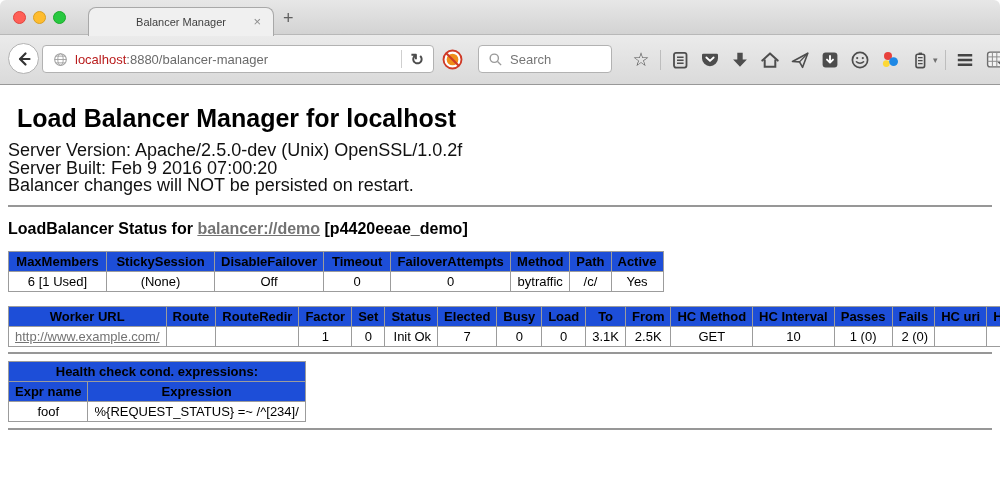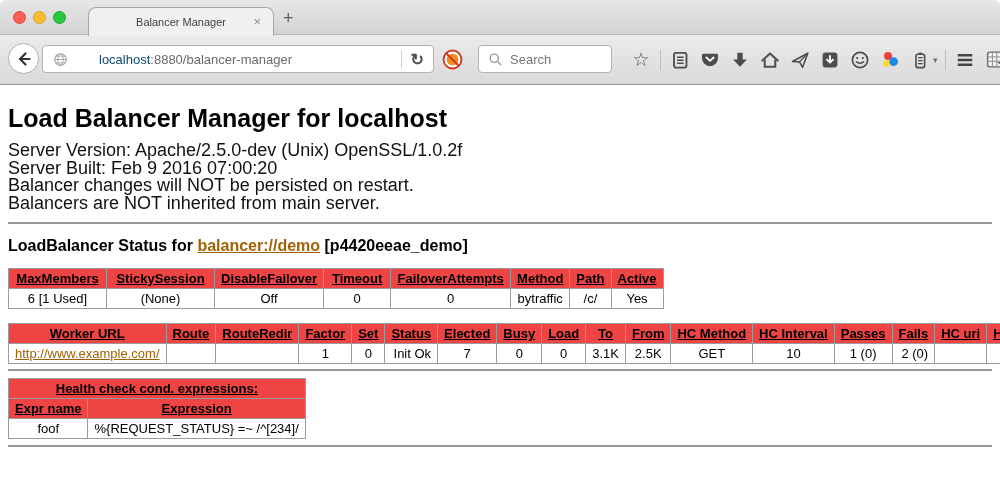--- a/index.html
+++ b/index.html
@@ -40,21 +40,21 @@
     position:absolute; left:8px; top:8px; width:31px; height:31px; border-radius:50%;
     background:#ffffff; border:1px solid #b2b2b2; z-index:2;
     display:flex; align-items:center; justify-content:center;
   }
   .urlbar {
     position:absolute; left:42px; top:10px; width:392px; height:28px;
     background:#fff; border:1px solid #b2b2b2; border-radius:4px;
     display:flex; align-items:center; font-size:13px;
   }
   .urlbar .globe { margin:0 7px 0 10px; display:flex; }
-  .url-domain { color:#0c4a6e;margin-left:24px; }
+  .url-domain { color:#b91c1c; }
   .url-path { color:#6b6b6b; }
   .urlbar .spacer { flex:1; }
   .vdiv { width:1px; height:18px; background:#cfcfcf; }
   .reload { padding:0 9px; color:#4d4d4d; font-size:16px; font-weight:bold; }
   .blockicon { position:absolute; left:441px; top:13px; }
   .searchbar {
     position:absolute; left:478px; top:10px; width:134px; height:28px;
     background:#fff; border:1px solid #b2b2b2; border-radius:4px;
     display:flex; align-items:center;
   }
@@ -66,28 +66,28 @@
   .navicons {
     position:absolute; left:626px; top:0; height:49px;
     display:flex; align-items:center;
   }
   .ni { margin:0 5px; display:flex; align-items:center; justify-content:center; width:20px; height:20px; }
   .ni.text { font-size:19px; color:#4d4d4d; line-height:20px; }
   .caret { font-size:9px; color:#6f6f6f; margin-left:-2px; width:8px; }
   .sep { width:1px; height:20px; background:#bdbdbd; margin:0 4px; }
   
   .content { padding:0 8px; }
-  h1 { font-size:25px; font-weight:bold; margin:19px 0 9px 0; color:#000; }
+  h1 { font-size:25px; font-weight:bold; margin:19px 0 9px 9px; color:#000; }
   .info { font-size:18px; line-height:17.5px; color:#111; }
   hr { border:none; border-top:2px solid #979797; margin:10px 0; }
   h3 { font-size:16px; font-weight:bold; margin:13px 0 13px 0; color:#000; }
-  a.plink { color:#a16207; text-decoration:underline; font-weight:inherit; }
+  a.plink { color:#737373; text-decoration:underline; font-weight:inherit; }
   table { border-collapse:collapse; font-size:13px; color:#000; }
   th, td { border:1px solid #9c9c9c; padding:2px 6px; text-align:center; white-space:nowrap; }
-  th { background:#ef4444; font-weight:bold;text-decoration:underline; }
+  th { background:#1d4ed8; font-weight:bold; }
   td.cl { text-align:right; }
   .tbl1 { margin-bottom:14px; }
   .tbl2 { margin-bottom:2px; }
   .tbl3 { margin-bottom:2px; }
   .hr2 { margin:5px 0 7px 0; }
   .hr3 { margin:6px 0 0 0; }
 </style>
 </head>
 <body>
 
@@ -220,21 +220,20 @@
   </div>
 </div>
 
 <div class="content">
   <h1>Load Balancer Manager for localhost</h1>
 
   <div class="info">
     <div>Server Version: Apache/2.5.0-dev (Unix) OpenSSL/1.0.2f</div>
     <div>Server Built: Feb 9 2016 07:00:20</div>
     <div>Balancer changes will NOT be persisted on restart.</div>
-    <div>Balancers are NOT inherited from main server.</div>
   </div>
 
   <hr>
 
   <h3><span>LoadBalancer Status for </span><a class="plink" href="#">balancer://demo</a><span> [p4420eeae_demo]</span></h3>
 
   <table class="tbl1">
     <tbody>
         <tr>
       <th style="width:98px">MaxMembers</th>

